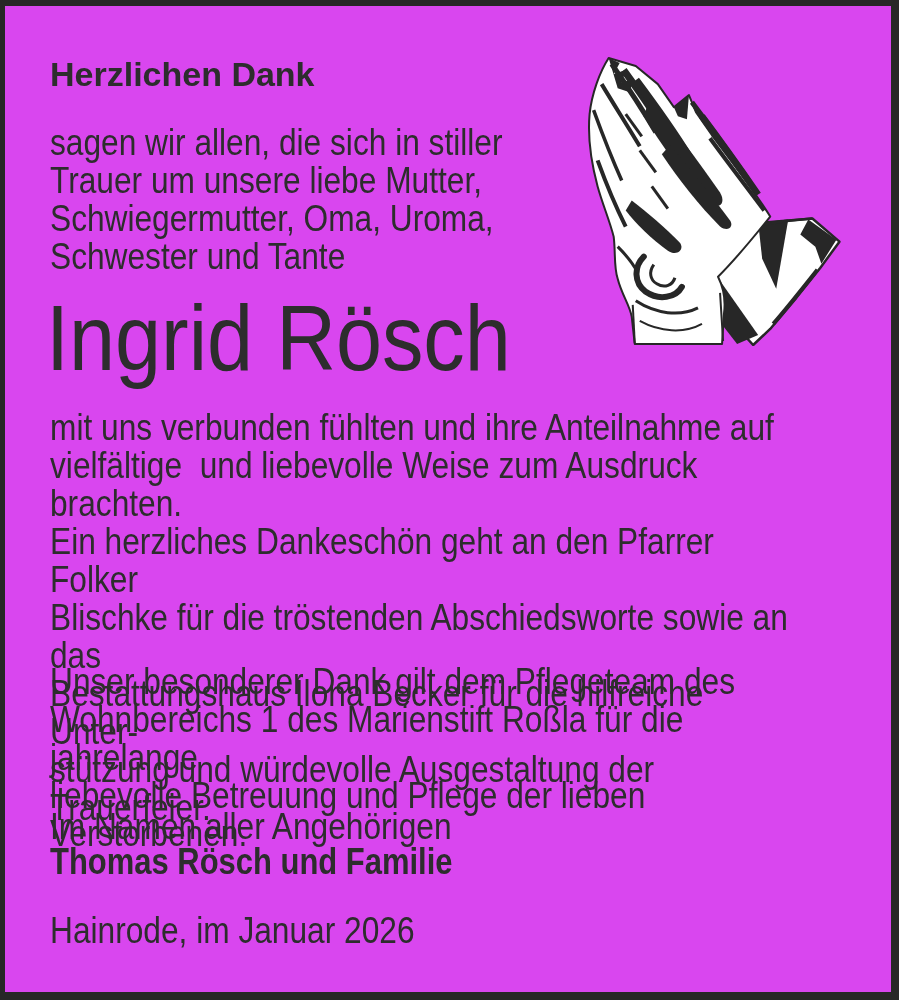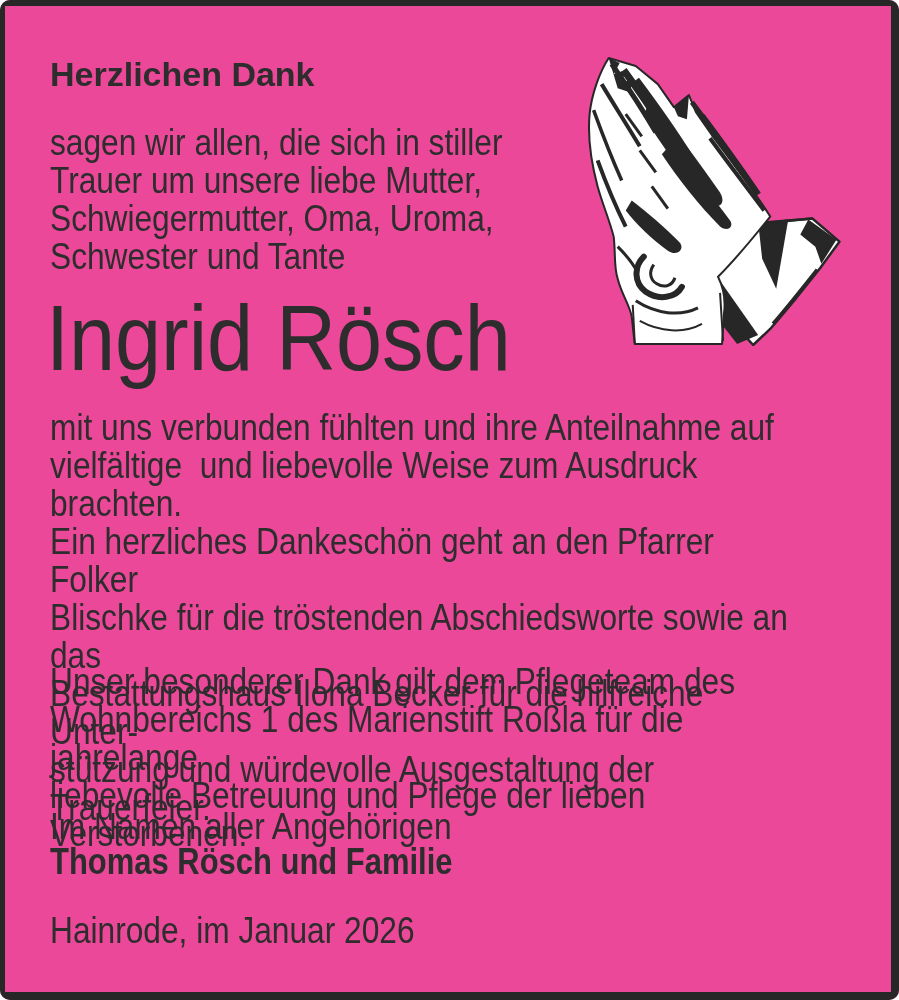--- a/index.html
+++ b/index.html
@@ -1,24 +1,23 @@
 <!DOCTYPE html>
 <html><head>
 <meta charset="utf-8">
 <style>
   html, body { margin: 0; padding: 0; background: #ffffff; }
   .page {
     position: relative;
     width: 899px;
     height: 1000px;
-    background: #ec4899;
+    background: #d946ef;
     overflow: hidden;
     font-family: "Liberation Sans", sans-serif;
     color: #2d2d2d;
-    border-radius: 10px;
   }
   
   .frame {
     position: absolute;
     inset: 0;
     border-style: solid;
     border-color: #272727;
     border-width: 6px 8px 8px 5px;
     pointer-events: none;
     z-index: 5;

